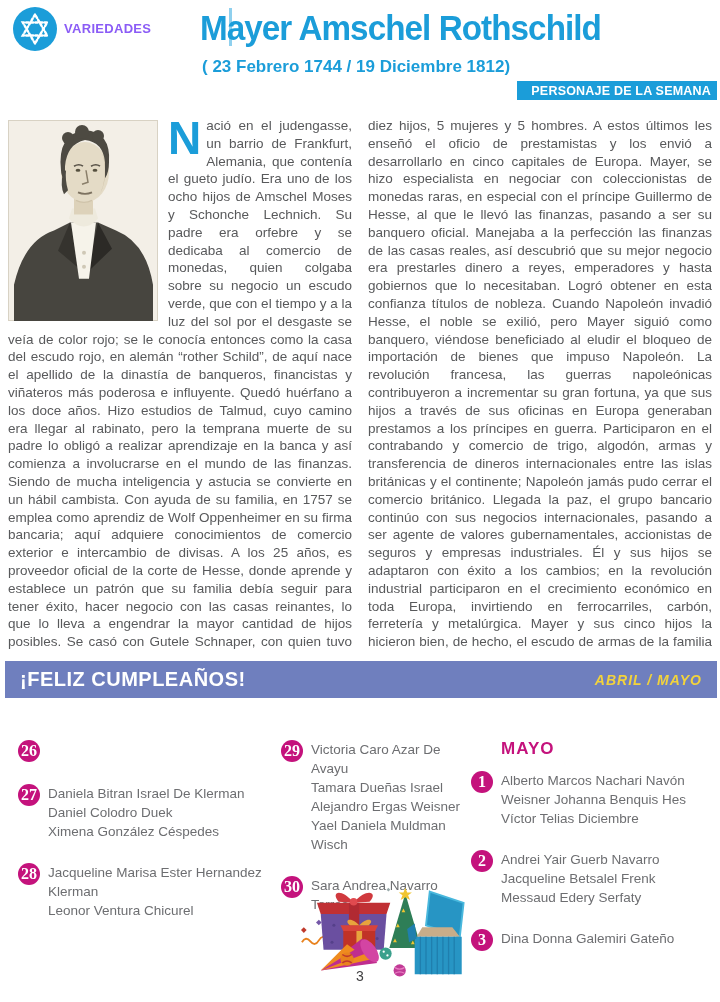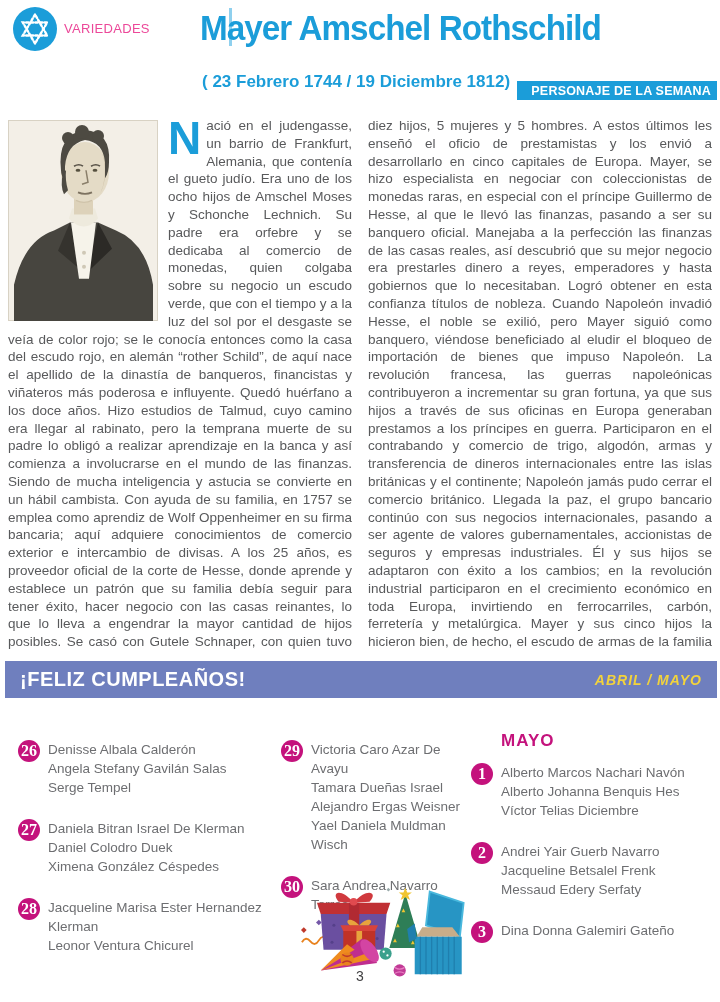--- a/index.html
+++ b/index.html
@@ -1,26 +1,26 @@
 <!DOCTYPE html>
 <html lang="es"><head>
 <meta charset="utf-8">
 <style>
   html,body{margin:0;padding:0;background:#ffffff;}
   .page{position:relative;width:720px;height:1002px;background:#fff;overflow:hidden;
         font-family:"Liberation Sans",sans-serif;}
 
   
   .logo{position:absolute;left:13px;top:7px;width:44px;height:44px;}
-  .section-label{position:absolute;left:64px;top:21px;font-size:13px;font-weight:normal;
-        color:#ec4899;letter-spacing:.3px;}
+  .section-label{position:absolute;left:64px;top:21px;font-size:13px;font-weight:bold;
+        color:#8b5cf6;letter-spacing:.3px;}
   .header-divider{position:absolute;left:229px;top:8px;width:3px;height:38px;background:#8fd0ee;}
   .main-title{position:absolute;left:200px;top:8px;width:520px;font-size:35px;font-weight:bold;
         color:#1b9dd9;letter-spacing:-1px;transform:scaleX(.95);transform-origin:left top;white-space:nowrap;}
-  .sub-title{position:absolute;left:202px;top:72px;font-size:17px;font-weight:bold;color:#1b9dd9;}
+  .sub-title{position:absolute;left:202px;top:57px;font-size:17px;font-weight:bold;color:#1b9dd9;}
   .week-badge{position:absolute;right:3px;top:81px;background:#1b9dd9;color:#fff;
         font-size:12.5px;font-weight:bold;padding:3px 6px 2px 14px;letter-spacing:.2px;}
 
   
   .article{position:absolute;left:8px;top:117px;width:704px;height:538px;
         column-count:2;column-gap:16px;column-fill:auto;
         color:#58595b;font-size:13.5px;line-height:17.8px;text-align:justify;}
   .portrait{float:left;width:150px;height:201px;margin:3px 10px 2px 0;}
   .dropcap{float:left;color:#1b9dd9;font-size:46px;line-height:38px;font-weight:bold;
         margin:2px 5px 0 0;}
@@ -34,21 +34,21 @@
   
   .bcol{position:absolute;font-size:13.5px;color:#6d6e71;}
   .bcol-a{left:18px;top:740px;width:262px;}
   .bcol-b{left:281px;top:740px;width:196px;}
   .bcol-c{left:471px;top:731px;width:242px;}
   .bgroup{display:flex;gap:8px;margin-bottom:22px;}
   .day-badge{flex:0 0 auto;width:22px;height:22px;border-radius:50%;background:#c4127c;color:#fff;
         font-size:16px;font-weight:bold;display:flex;align-items:center;justify-content:center;font-family:Liberation Serif, serif;}
   .names div{line-height:19px;}
   .mayo-heading{color:#c4127c;font-weight:bold;font-size:17px;letter-spacing:1px;
-        margin:0 0 12px 30px;}
+        margin:8px 0 12px 30px;}
 
   .gifts{position:absolute;left:293px;top:884px;width:172px;height:94px;}
 
   .page-number{position:absolute;left:0;right:0;top:968px;text-align:center;
         font-size:14px;color:#414042;}
 </style>
 </head>
 <body>
 
 <div class="page">
@@ -106,25 +106,20 @@
   </div>
 
   <div class="bday-banner">
     <span class="bday-title">¡FELIZ CUMPLEAÑOS!</span>
     <span class="bday-months">ABRIL / MAYO</span>
   </div>
 
   <div class="bcol bcol-a">
     <div class="bgroup">
       <div class="day-badge">26</div>
-      <div class="names">
-        <div>Denisse Albala Calderón</div>
-        <div>Angela Stefany Gavilán Salas</div>
-        <div>Serge Tempel</div>
-      </div>
     </div>
     <div class="bgroup">
       <div class="day-badge">27</div>
       <div class="names">
         <div>Daniela Bitran Israel De Klerman</div>
         <div>Daniel Colodro Duek</div>
         <div>Ximena González Céspedes</div>
       </div>
     </div>
     <div class="bgroup">
@@ -153,21 +148,21 @@
       </div>
     </div>
   </div>
 
   <div class="bcol bcol-c">
     <div class="mayo-heading">MAYO</div>
     <div class="bgroup">
       <div class="day-badge">1</div>
       <div class="names">
         <div>Alberto Marcos Nachari Navón</div>
-        <div>Alberto Johanna Benquis Hes</div>
+        <div>Weisner Johanna Benquis Hes</div>
         <div>Víctor Telias Diciembre</div>
       </div>
     </div>
     <div class="bgroup">
       <div class="day-badge">2</div>
       <div class="names">
         <div>Andrei Yair Guerb Navarro</div>
         <div>Jacqueline Betsalel Frenk</div>
         <div>Messaud Edery Serfaty</div>
       </div>

